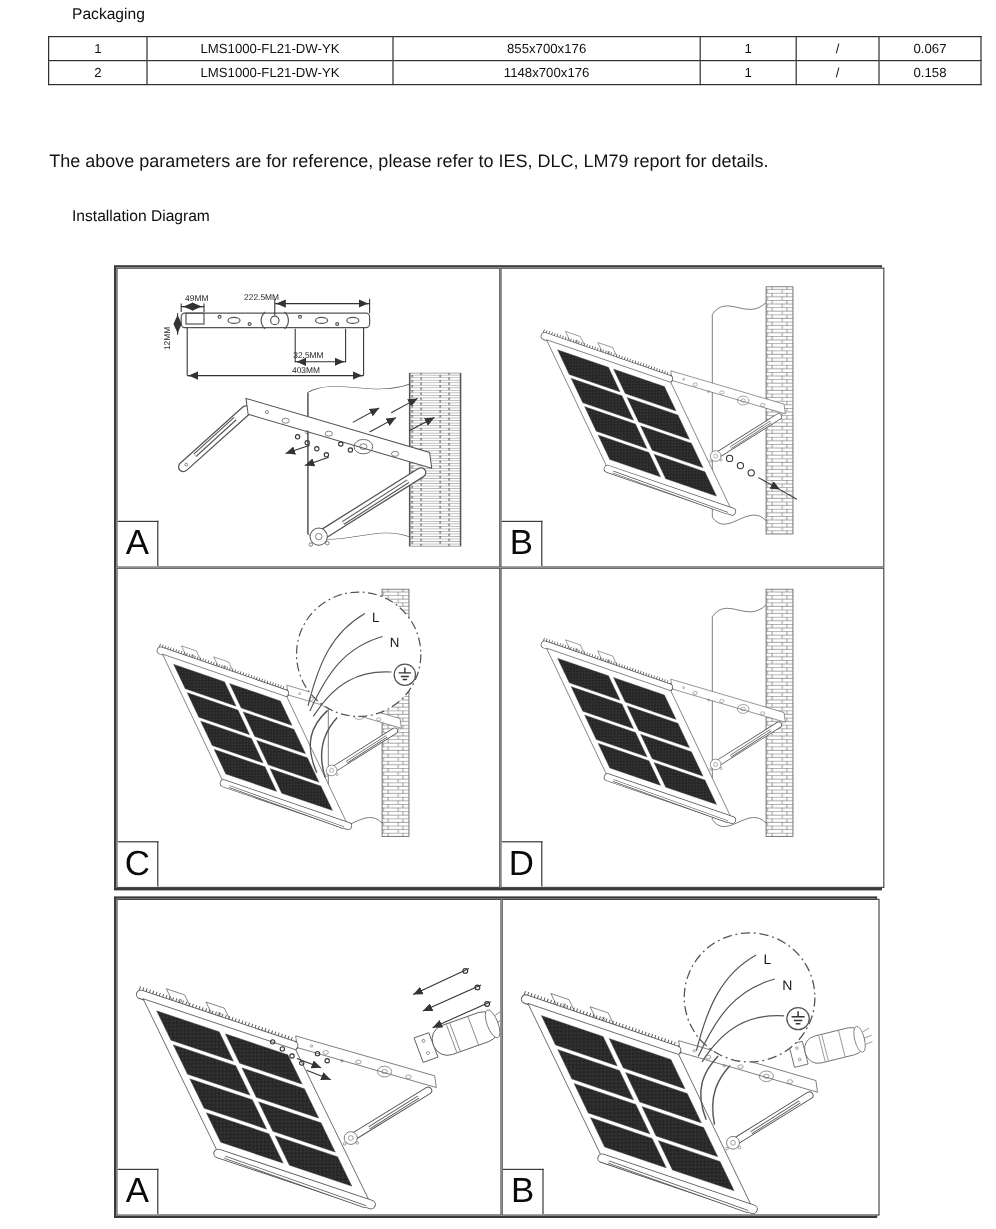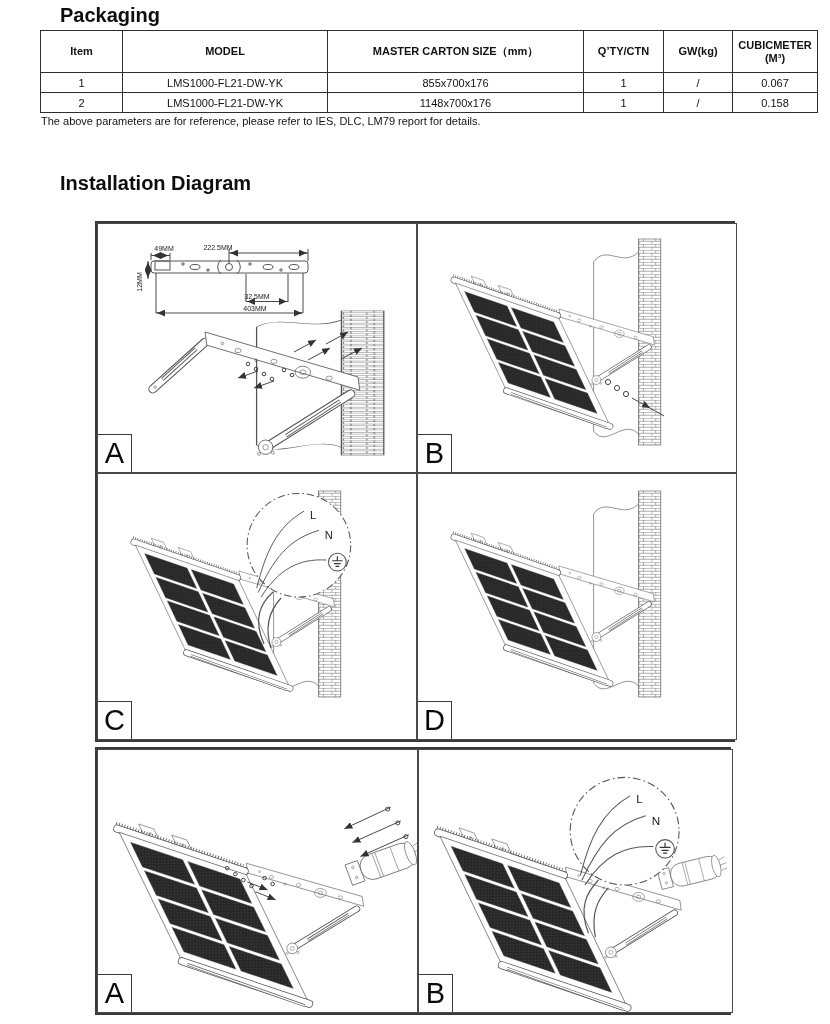--- a/index.html
+++ b/index.html
@@ -1,27 +1,27 @@
 <!DOCTYPE html>
 <html><head>
 <meta charset="utf-8">
 <style>
   html,body{margin:0;padding:0}
   body{width:830px;height:1024px;background:#fff;position:relative;
        font-family:"Liberation Sans",sans-serif;color:#111;overflow:hidden}
-  .heading{position:absolute;font-size:20px;font-weight:bold;color:#0d0d0d;white-space:nowrap}
+  .heading{position:absolute;font-size:13px;font-weight:normal;color:#0d0d0d;white-space:nowrap}
   #pkg-heading{left:60px;top:4px}
   #inst-heading{left:60px;top:172px}
   table.pkg{position:absolute;left:40px;top:30px;border-collapse:collapse;table-layout:fixed}
   table.pkg th,table.pkg td{border:1px solid #2e2e2e;text-align:center;vertical-align:middle;
        font-size:11px;padding:0 3px;overflow:hidden}
   table.pkg th{font-weight:bold;height:41px;line-height:13px}
   table.pkg td{height:19px}
   th.cubic{word-break:break-all}
-  .note{position:absolute;left:41px;top:115px;font-size:11px;color:#141414;white-space:nowrap}
+  .note{position:absolute;left:41px;top:126px;font-size:15px;color:#141414;white-space:nowrap}
   .dgrid{position:absolute;display:grid;border:2px solid #3a3a3a;box-sizing:border-box;background:#fff}
   #grid1{left:95px;top:221px;width:640px;height:521px;
          grid-template-columns:320px 320px;grid-template-rows:250px 267px}
   #grid2{left:95px;top:747px;width:636px;height:268px;grid-template-columns:321px 315px}
   .cell{position:relative;border:1px solid #4a4a4a;box-sizing:border-box;background:#fff;overflow:hidden}
   .cell svg{width:100%;height:100%;display:block}
   .plabel{position:absolute;left:0;bottom:0;width:33px;height:37px;background:#fff;
           border:1px solid #3a3a3a;border-left:none;border-bottom:none;
           display:flex;align-items:center;justify-content:center;
           font-size:29px;font-weight:400;color:#0a0a0a;line-height:1}
@@ -136,28 +136,20 @@
 <table class="pkg">
   <colgroup>
     <col style="width:82px">
       <col style="width:205px">
       <col style="width:256px">
     <col style="width:80px">
       <col style="width:69px">
       <col style="width:85px">
   </colgroup>
   <tbody>
-      <tr>
-    <th>Item</th>
-    <th>MODEL</th>
-    <th>MASTER CARTON SIZE（mm）</th>
-    <th>Q’TY/CTN</th>
-    <th>GW(kg)</th>
-    <th class="cubic">CUBICMETER(M³)</th>
-  </tr>
   <tr>
     <td>1</td>
     <td>LMS1000-FL21-DW-YK</td>
     <td>855x700x176</td>
     <td>1</td>
     <td>/</td>
     <td>0.067</td>
   </tr>
   <tr>
     <td>2</td>

